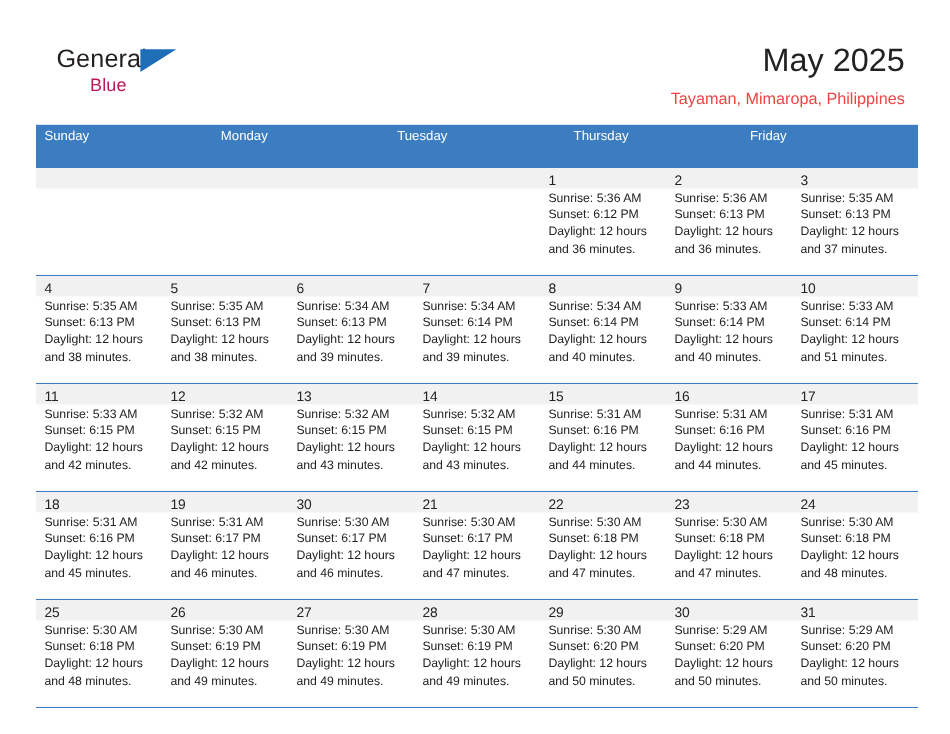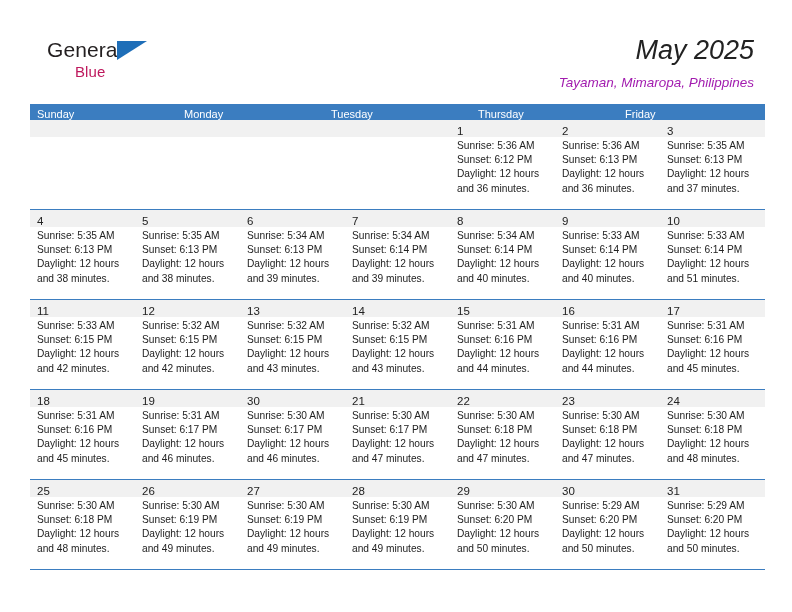--- a/index.html
+++ b/index.html
@@ -66,51 +66,50 @@
     color: #be185d;
     line-height: 24px;
     white-space: nowrap;
   }
 
   .title-block {
     position: absolute;
     right: 38px;
     top: 34px;
     text-align: right;
-    font-style: italic;
   }
   .cal-title {
     font-size: 27px;
     color: #222222;
     line-height: 32px;
     white-space: nowrap;
     font-weight: normal;
     margin: 0;
   }
   .cal-subtitle {
     font-size: 13.5px;
-    color: #a21caf;
+    color: #ef4444;
     line-height: 18px;
     margin-top: 8px;
     white-space: nowrap;
     margin-left: 21px;
   }
 
   
   .calendar {
     position: absolute;
     left: 30px;
     top: 104px;
     width: 735px;
   }
 
   .weekday-row {
     display: flex;
     width: 735px;
-    height: 16px;
+    height: 36px;
     background: #3b7dc0;
   }
   .weekday-cell {
     flex: 1 1 0;
     box-sizing: border-box;
     padding: 3px 0 0 7px;
     font-size: 11px;
     color: #ffffff;
     line-height: 14px;
     white-space: nowrap;

